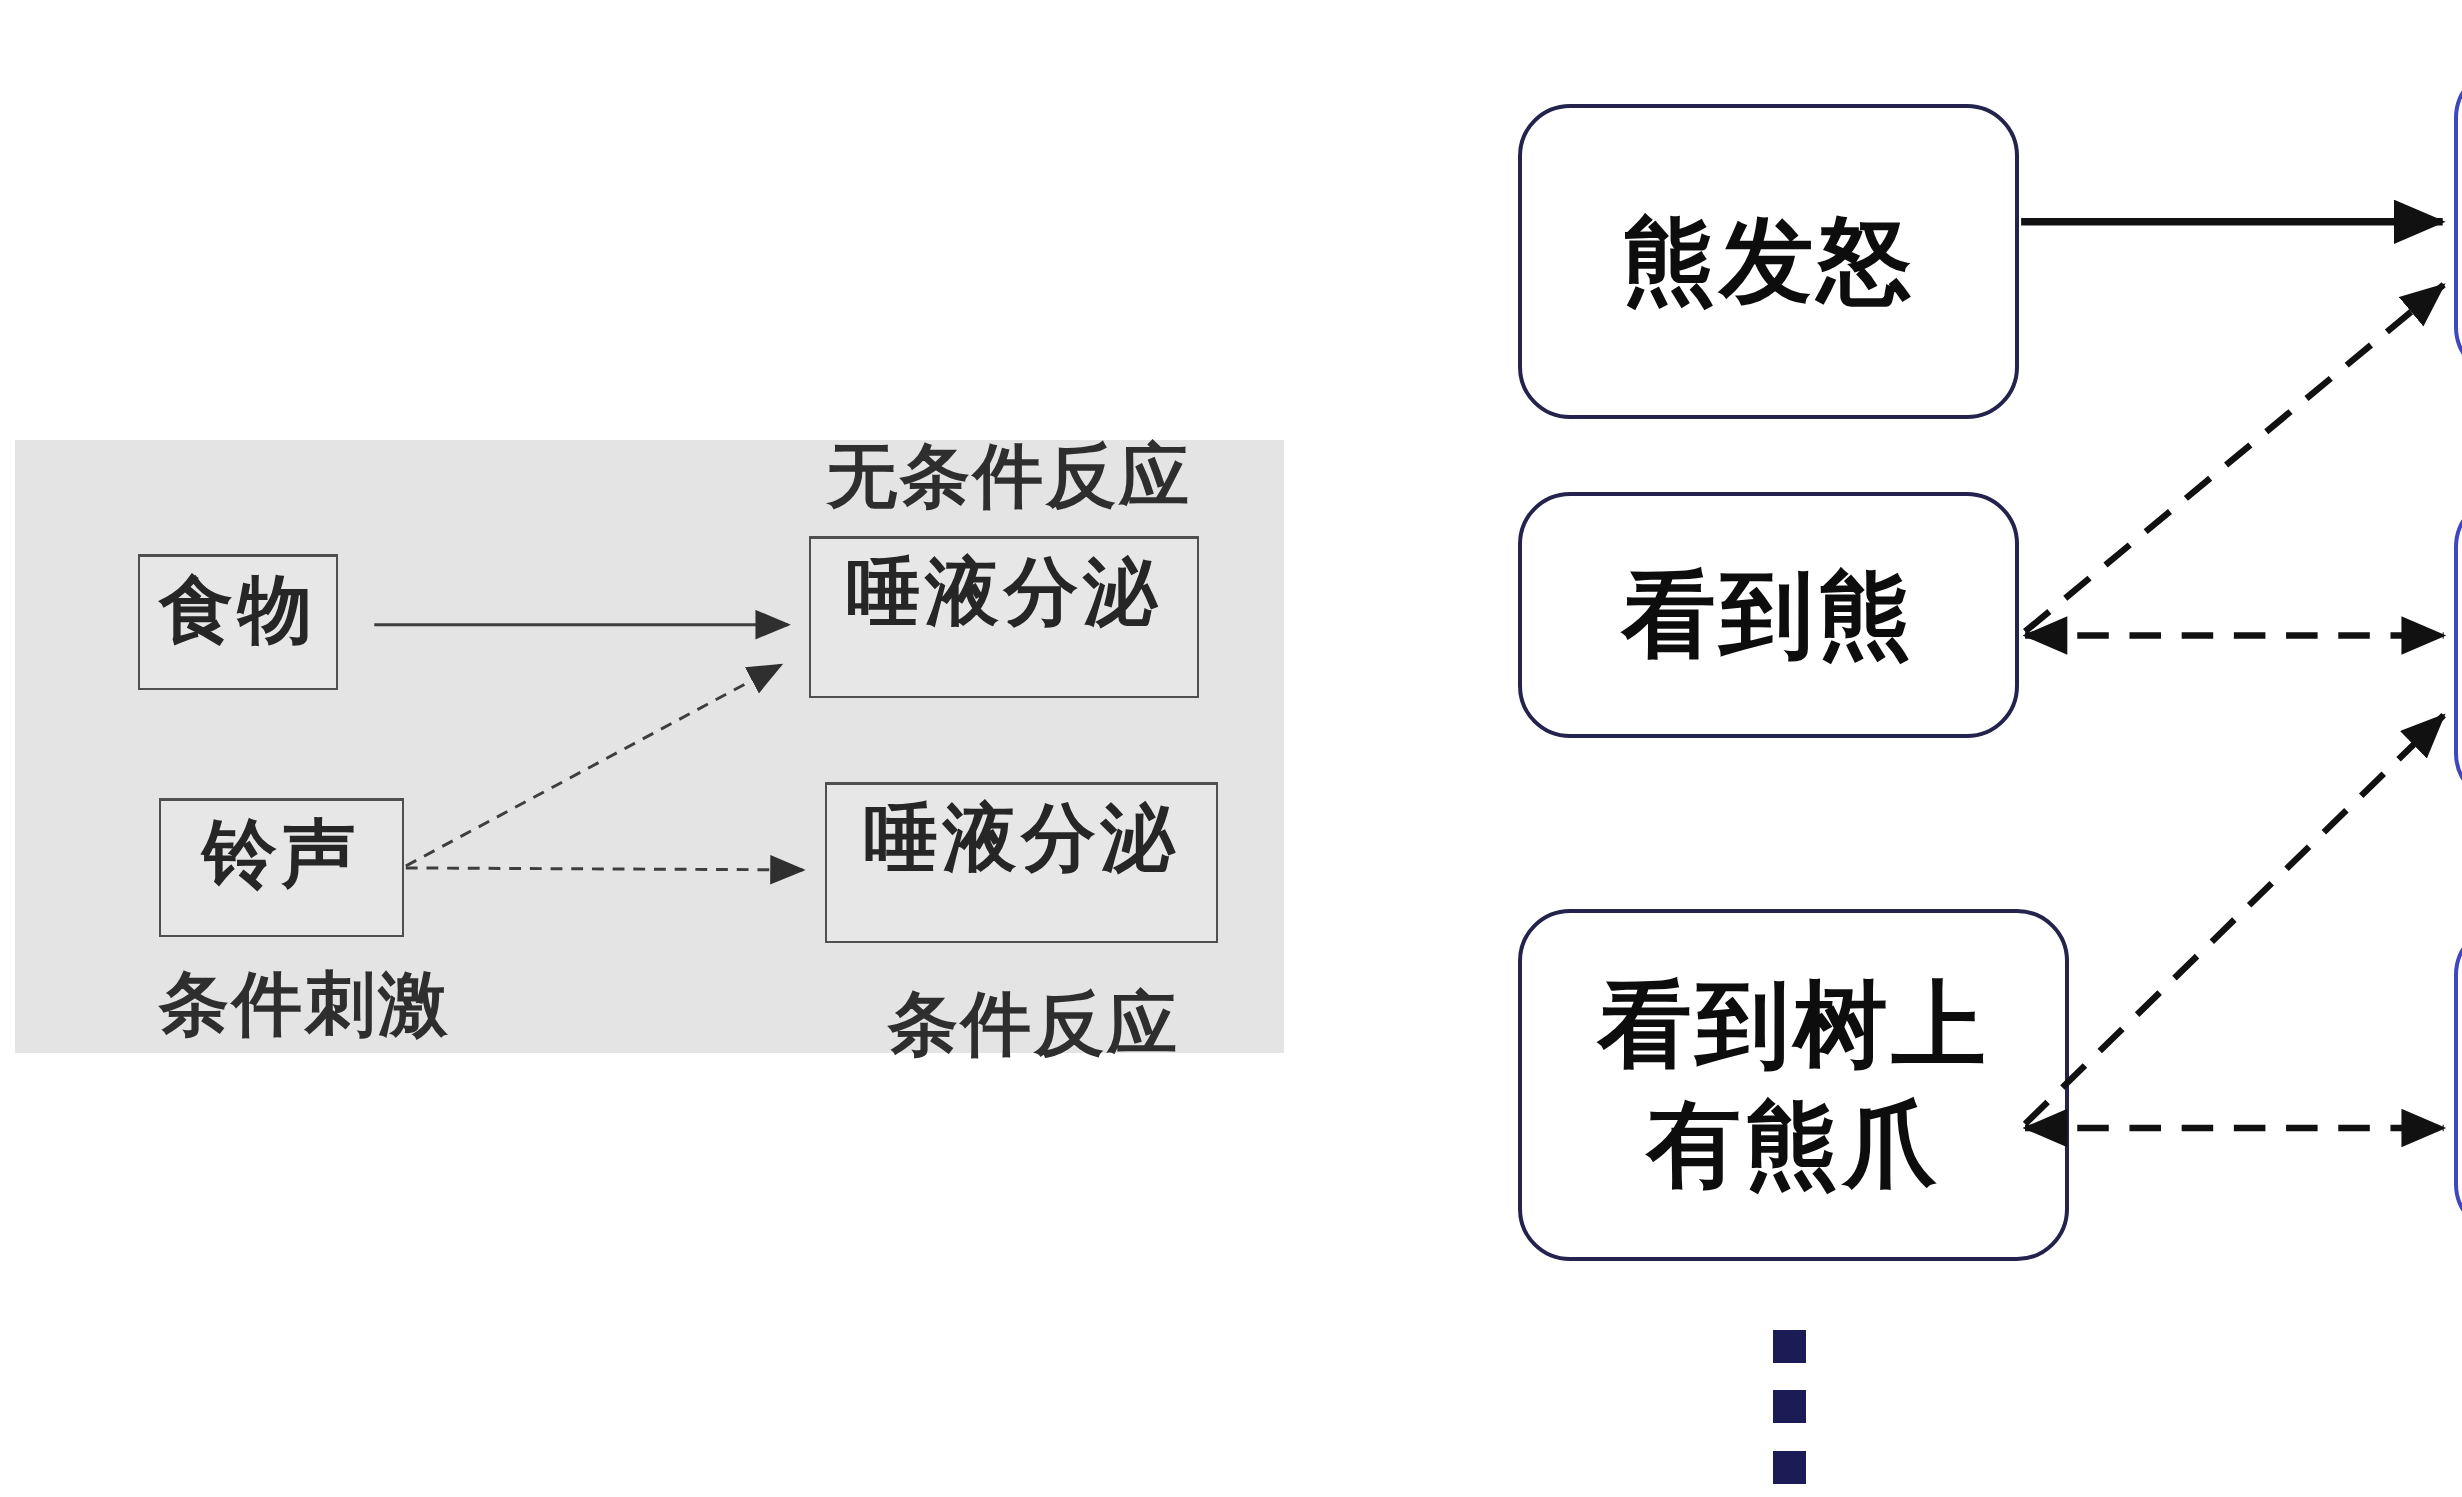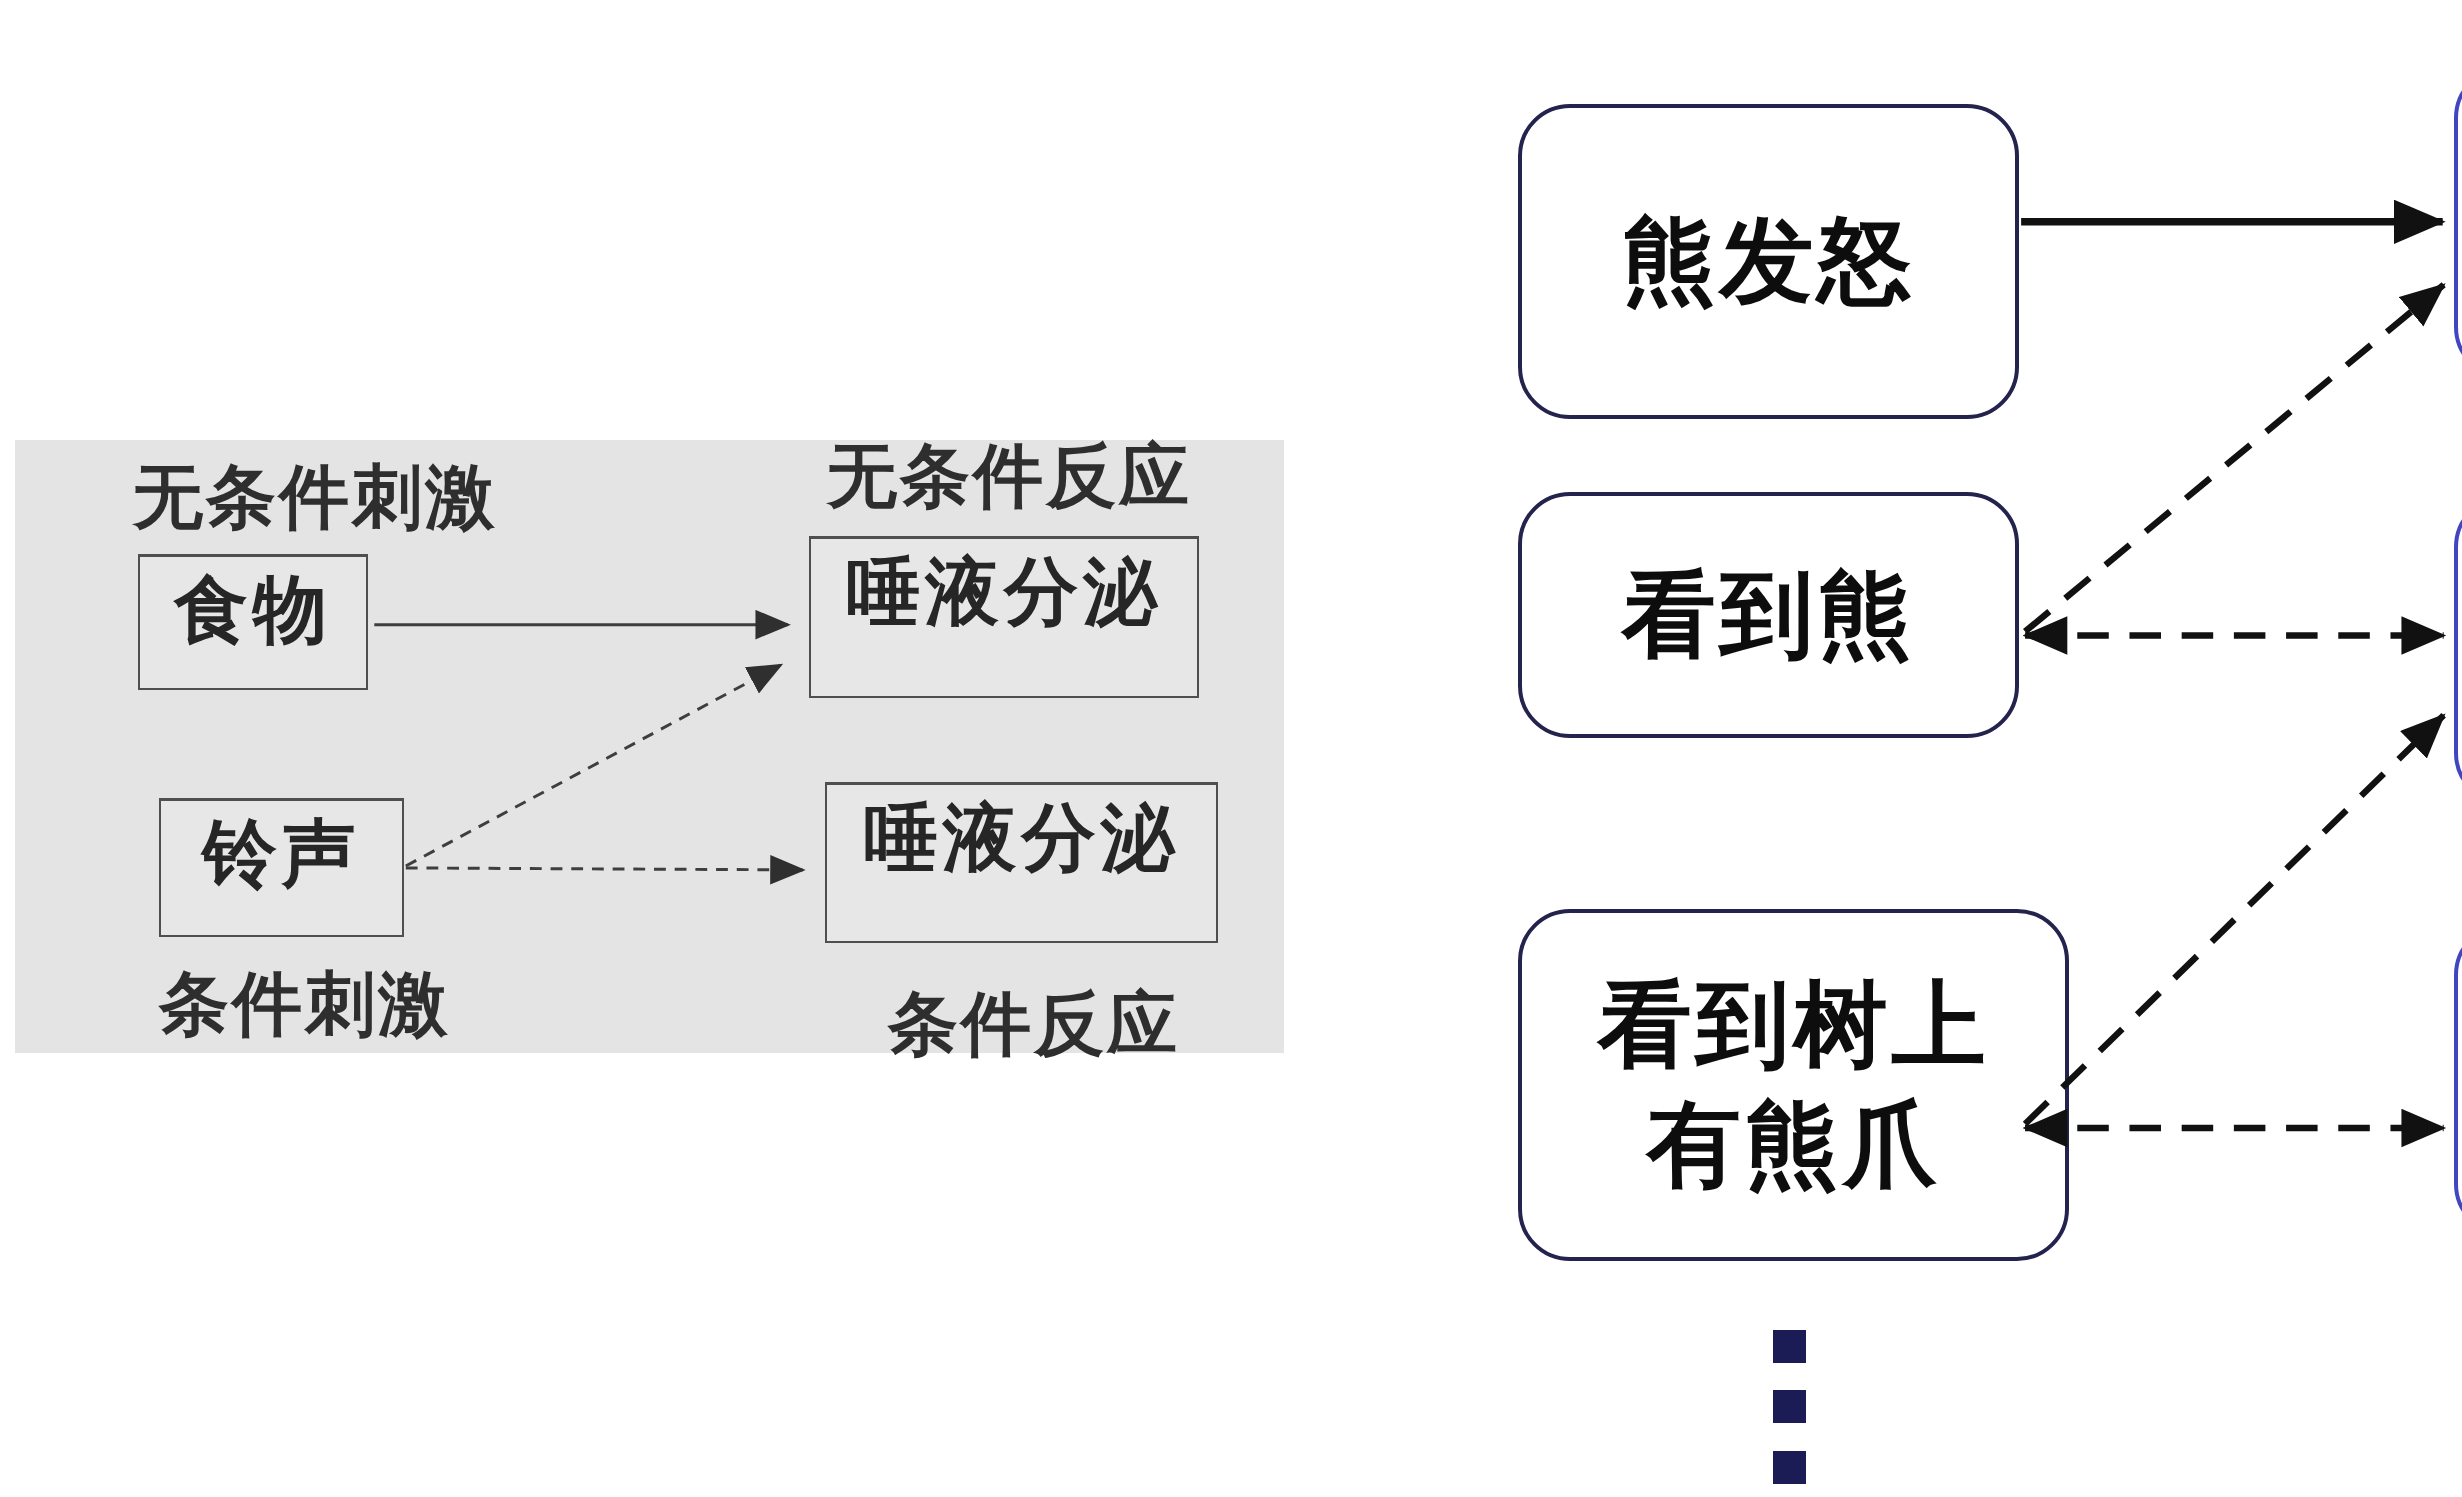--- a/index.html
+++ b/index.html
@@ -80,25 +80,24 @@
     pointer-events: none;
   }
 </style>
 </head>
 <body>
 
 <div class="stage">
 
   <div class="panel" style="left:14.8px; top:440px; width:1269px; height:613px;"></div>
 
-  <div class="plabel" style="left:74px; top:451px; width:483px;">无条件刺激</div>
 
   <div class="plabel" style="left:768px; top:430px; width:483px;">无条件反应</div>
 
-  <div class="pbox" style="left:138px; top:554px; width:230px; height:136px;">
+  <div class="pbox" style="left:138px; top:554px; width:200px; height:136px;">
     <span>食物</span>
   </div>
 
   <div class="pbox" style="left:809px; top:536px; width:390px; height:162px;">
     <span>唾液分泌</span>
   </div>
 
   <div class="pbox" style="left:159px; top:798px; width:245px; height:139px;">
     <span>铃声</span>
   </div>

